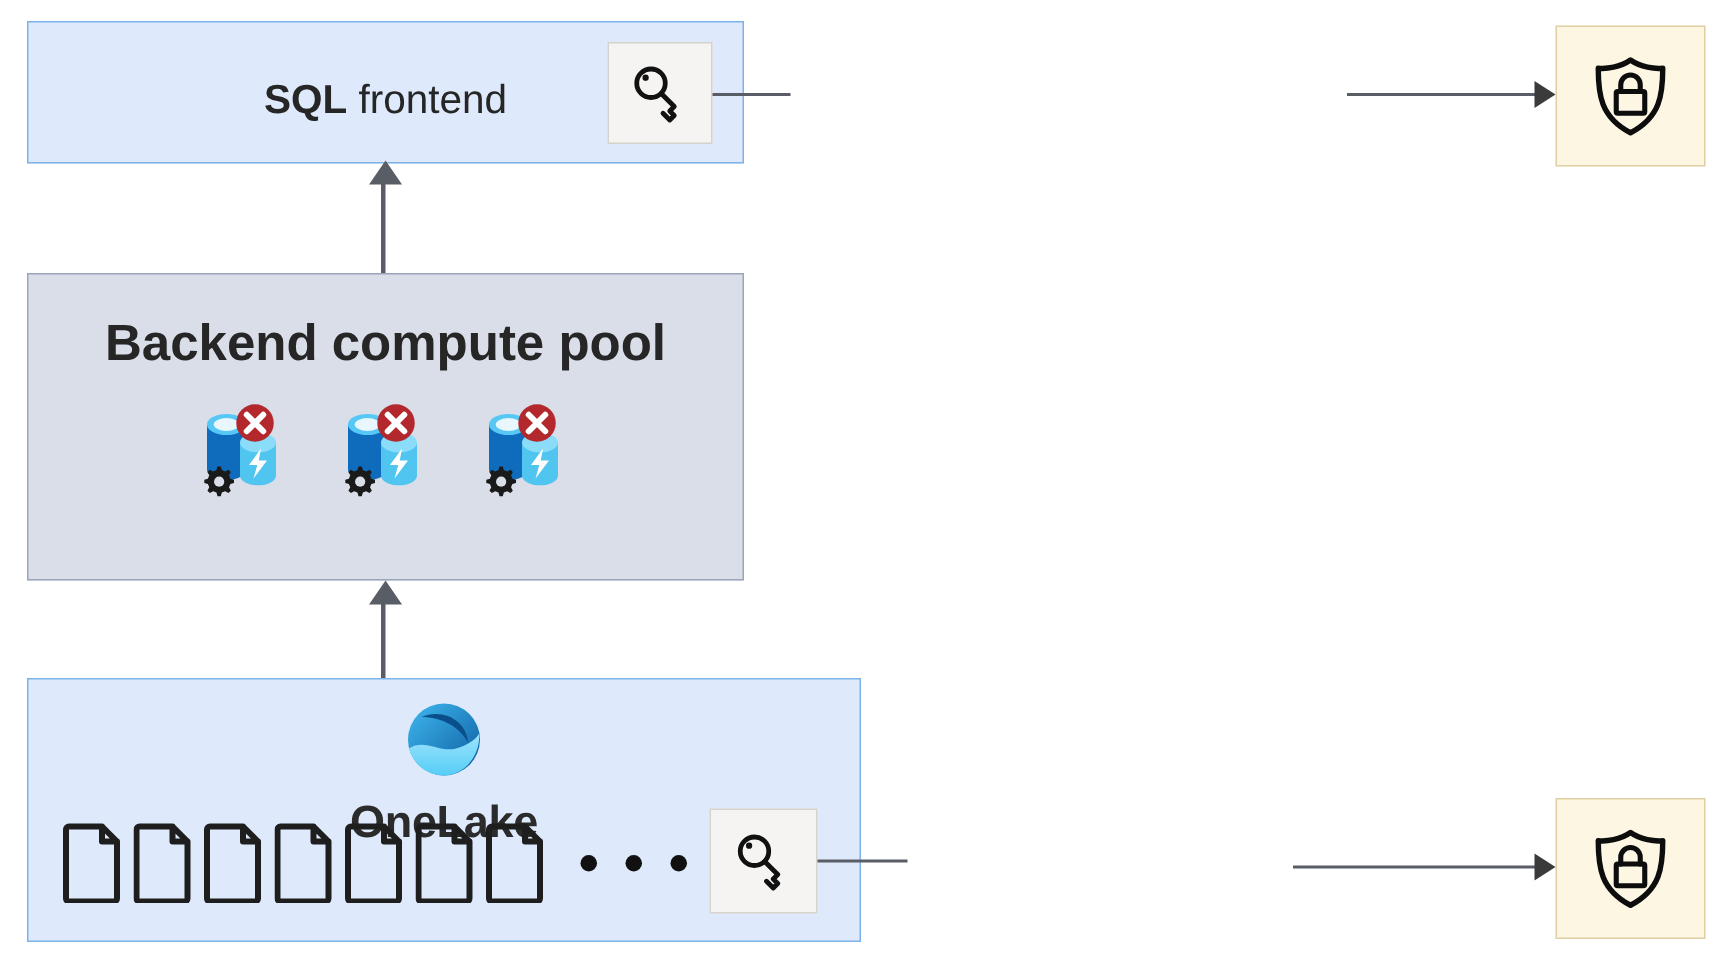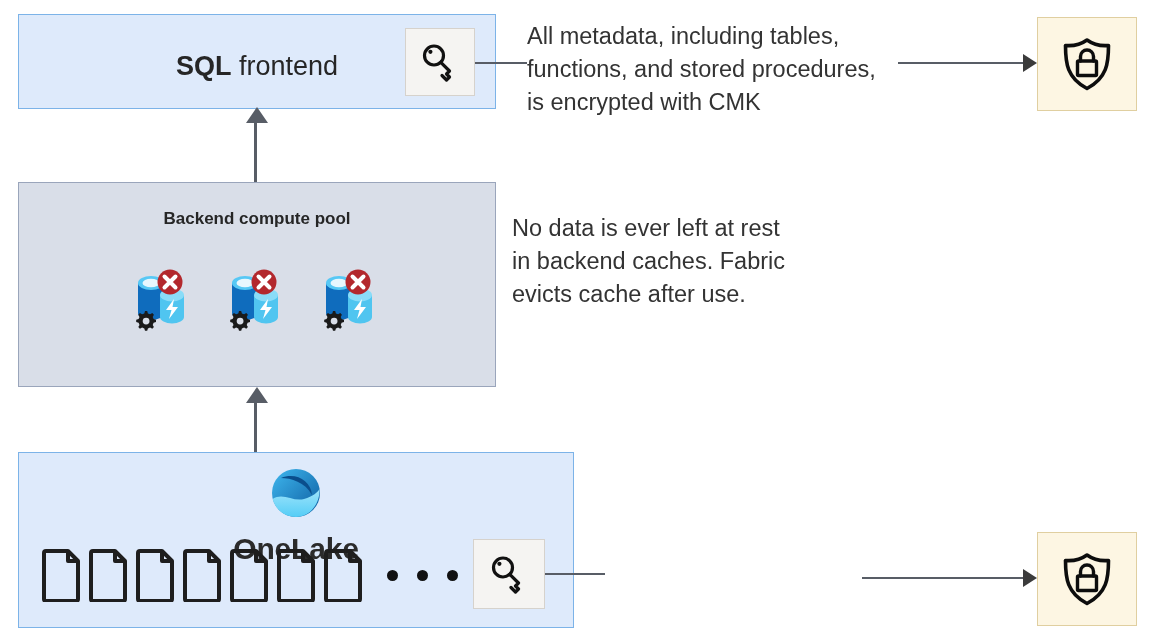--- a/index.html
+++ b/index.html
@@ -49,21 +49,21 @@
     position: absolute;
     left: 0; right: 0;
     text-align: center;
     font-size: 27px;
     line-height: 1.2;
     color: #262626;
     white-space: nowrap;
   }
   .title-sql { top: 35px; font-weight: 400; }
   .title-sql b { font-weight: 700; }
-  .title-backend { top: 26px; font-weight: 700; font-size: 17px; }
+  .title-backend { top: 26px; font-weight: 700; font-size: 34px; }
 
   
   .keybox {
     position: absolute;
     background: #f5f4f2;
     border: 1px solid #d6d2cc;
     box-sizing: border-box;
     display: flex;
     align-items: center;
     justify-content: center;
@@ -350,26 +350,20 @@
   </div>
 
   <div class="shieldbox shieldbox-bot">
     <svg width="58" height="58" viewBox="0 0 58 58">
       <path d="M29 5 C22 10 13 11 7.5 10.5 C7.5 28 9 43 29 53.5 C49 43 50.5 28 50.5 10.5 C45 11 36 10 29 5 Z" fill="none" stroke="#0d0d0d" stroke-width="3.6" stroke-linejoin="round"></path>
       <path d="M22.5 26 v-4.5 a6.5 6.5 0 0 1 13 0 v4.5" fill="none" stroke="#0d0d0d" stroke-width="3.4" stroke-linecap="round"></path>
       <rect x="19.5" y="26" width="19" height="14.5" rx="1" fill="none" stroke="#0d0d0d" stroke-width="3.4"></rect>
     </svg>
   </div>
 
-  <div class="note note-top">All metadata, including tables,
-functions, and stored procedures,
-is encrypted with CMK</div>
-  <div class="note note-mid">No data is ever left at rest
-in backend caches. Fabric
-evicts cache after use.</div>
 
   <div class="vline conn-a-line"></div>
   <div class="arrow-up conn-a-head"></div>
 
   <div class="vline conn-b-line"></div>
   <div class="arrow-up conn-b-head"></div>
 
   <div class="hline conn-c-line"></div>
 
   <div class="hline conn-d-line"></div>

